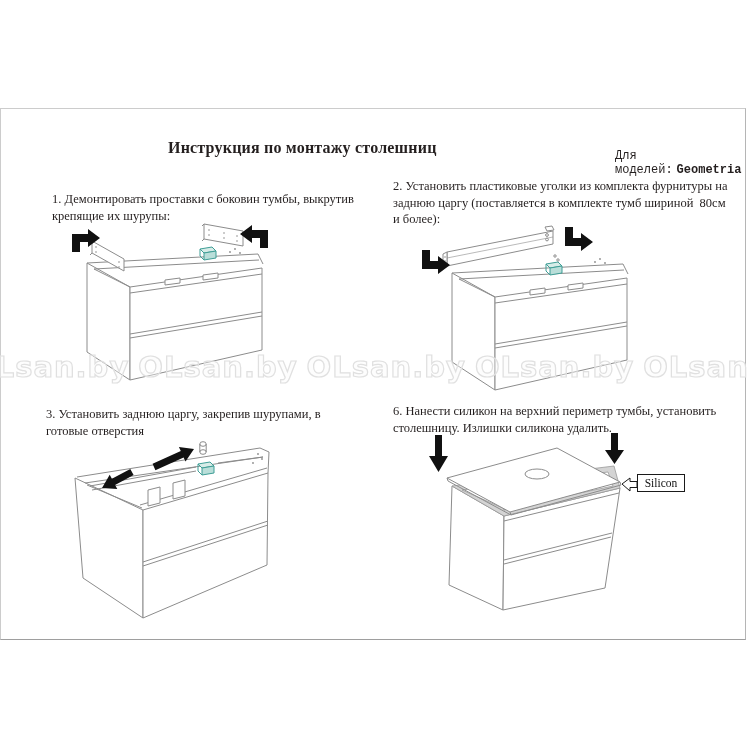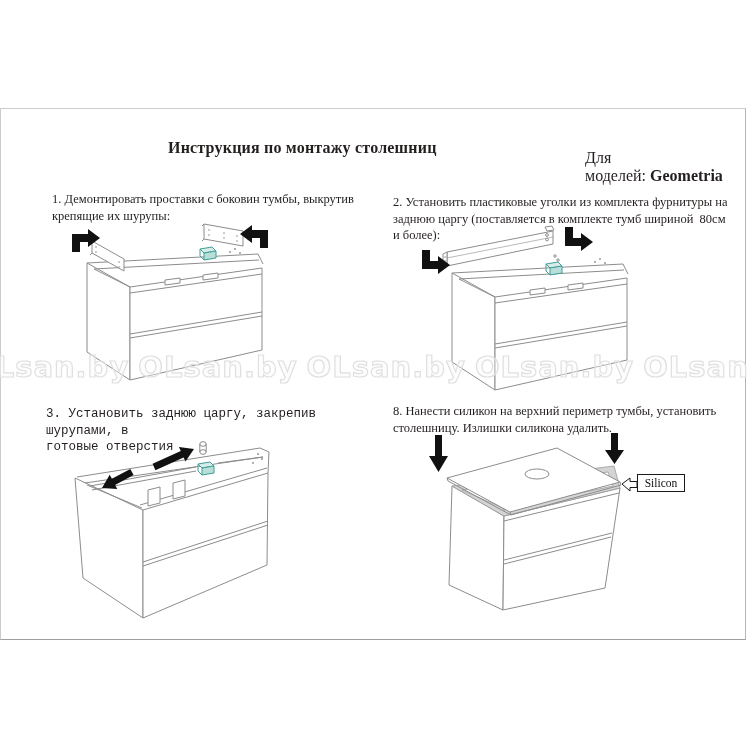--- a/index.html
+++ b/index.html
@@ -11,30 +11,30 @@
     background:#fff;
     border:1px solid #cccccc;
     border-right-color:#b5b5b5;
     border-bottom-color:#9e9e9e;
   }
 
   .doc-title {
     position:absolute; left:168px; top:139px;
     font-size:16px; font-weight:bold; letter-spacing:.2px; z-index:3;
   }
-  .models-line { position:absolute; left:585px; top:149px; font-size:16px; z-index:3; }
+  .models-line { position:absolute; left:615px; top:149px; font-size:12px; z-index:3;font-family:Liberation Mono, monospace; }
   .models-line b { margin-left:4px; }
 
   .step-text {
     position:absolute; font-size:12.5px; line-height:16.5px;
     white-space:pre-wrap; z-index:3; width:340px;
   }
   #step1-text { left:46px;  top:191px;margin-left:6px; }
-  #step2-text { left:393px; top:194px; }
-  #step3-text { left:46px;  top:406px;font-family:Liberation Mono, monospace; }
+  #step2-text { left:393px; top:178px; }
+  #step3-text { left:46px;  top:406px; }
   #step4-text { left:393px; top:403px; }
 
   svg.diagram { position:absolute; z-index:2; }
   #diagram-1 { left:40px;  top:208px; }
   #diagram-2 { left:388px; top:222px; }
   #diagram-3 { left:48px;  top:428px; }
   #diagram-4 { left:392px; top:420px; }
 
   .watermark-row {
     position:absolute; left:-30px; top:350px; width:900px;
@@ -59,21 +59,21 @@
 
 <div class="models-line"><span>Для моделей:</span><b>Geometria</b></div>
 
 <div class="step-text" id="step1-text">1. Демонтировать проставки с боковин тумбы, выкрутив
 крепящие их шурупы:</div>
 <div class="step-text" id="step2-text">2. Установить пластиковые уголки из комплекта фурнитуры на
 заднюю царгу (поставляется в комплекте тумб шириной  80см
 и более):</div>
 <div class="step-text" id="step3-text">3. Установить заднюю царгу, закрепив шурупами, в
 готовые отверстия</div>
-<div class="step-text" id="step4-text">8. Нанести силикон на верхний периметр тумбы, установить
+<div class="step-text" id="step4-text">6. Нанести силикон на верхний периметр тумбы, установить
 столешницу. Излишки силикона удалить.</div>
 
 <svg id="diagram-1" class="diagram" width="335" height="190" viewBox="0 0 335 190">
   <g stroke="#8c8c8c" stroke-width="1" fill="none" stroke-linejoin="round">
     <polygon points="47,55 90,79 90,172 47,144" fill="#fff"></polygon>
     <line x1="47" y1="55" x2="218" y2="46"></line>
     <line x1="54" y1="61" x2="219" y2="52"></line>
     <line x1="218" y1="46" x2="223" y2="56"></line>
     <line x1="54" y1="61" x2="90" y2="79"></line>
     <polygon points="90,79 222,60 222,142 90,172" fill="#fff"></polygon>

